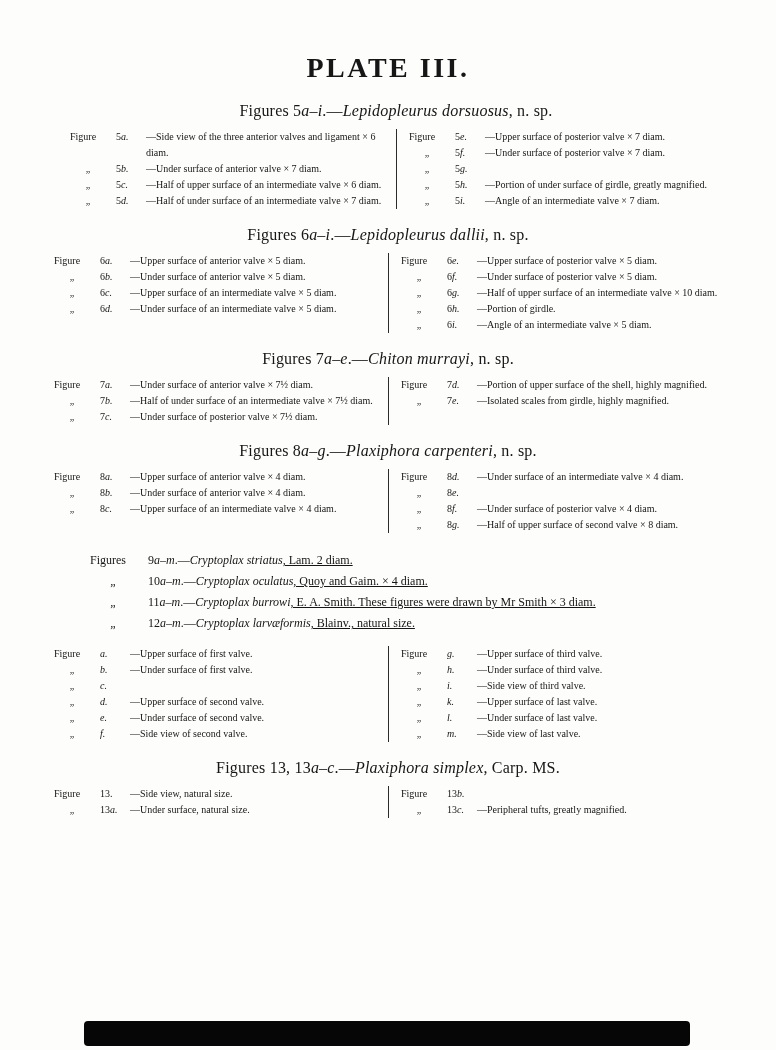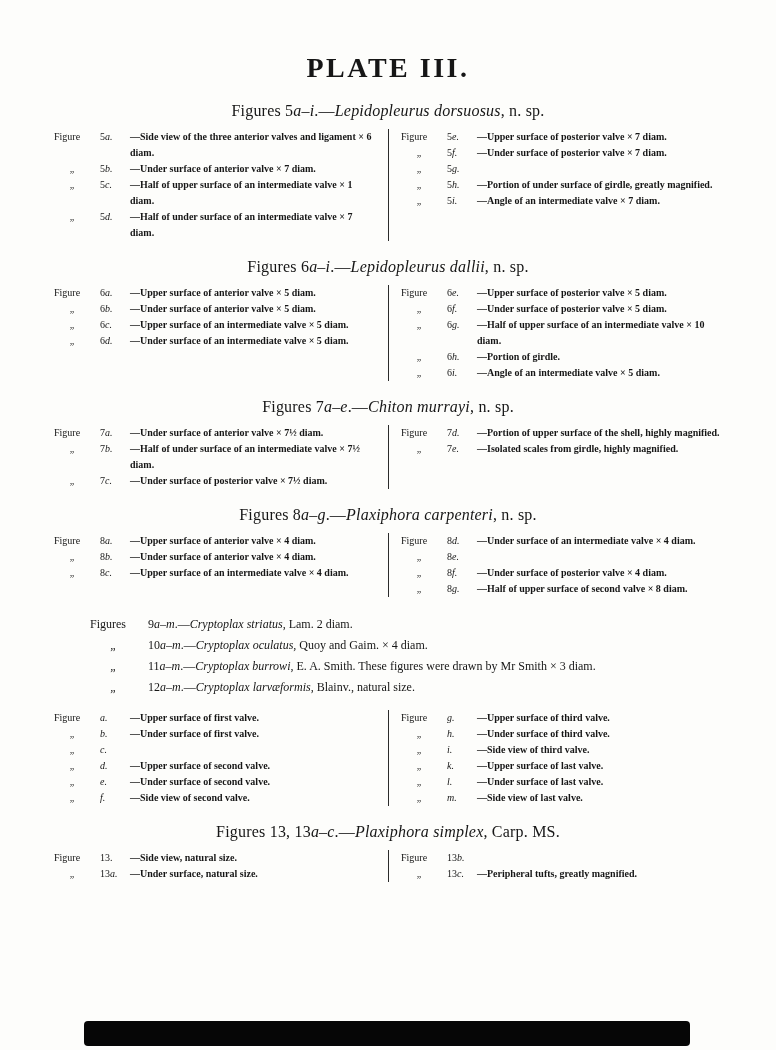--- a/index.html
+++ b/index.html
@@ -11,43 +11,43 @@
     font-family: "Liberation Serif", "DejaVu Serif", serif;
     position: relative;
     overflow: hidden;
   }
   .page { padding: 52px 54px 0; }
   .title {
     font-size: 28px; font-weight: 700; text-align: center;
     letter-spacing: 2.5px; margin: 0 0 18px;
   }
   #sections > section { margin-top: 17px; }
-  #sections > section:first-child { margin-top: 0; }
+  #sections > section:first-child { margin-top: 0; margin-left: 16px; }
   .sec-heading {
     font-size: 16px; font-weight: 400; text-align: center;
     margin: 0 0 9px; letter-spacing: .2px;
   }
   .cols { display: flex; align-items: stretch; }
   .col { width: 50%; }
   .col.left  { padding-right: 12px; }
   .col.right { border-left: 1px solid #2b2b2b; padding-left: 12px; }
   .entry { display: flex; font-size: 10px; line-height: 16px; }
   .fig-word { flex: 0 0 46px; }
   .fig-word.ditto { text-align: center; padding-right: 10px; }
   .fig-id { flex: 0 0 30px; white-space: nowrap; }
-  .entry-text { flex: 1 1 auto; font-weight: bold; }
+  .entry-text { flex: 1 1 auto; }
   .heading-lines {
     font-size: 12px; line-height: 21px;
     margin: 2px 0 12px; padding-left: 36px;
   }
   .heading-line { display: flex; }
   .hl-label { flex: 0 0 58px; }
   .hl-label.ditto { text-align: center; padding-right: 12px; }
   .hl-num { flex: 0 0 auto; }
-  .hl-suffix { flex: 1 1 auto; }
+  .hl-suffix { flex: 1 1 auto; text-decoration: underline; }
   .black-bar {
     position: absolute; left: 84px; top: 1021px;
     width: 606px; height: 25px;
     background: #060606; border-radius: 4px;
   }
 </style>
 </head>
 <body>
 
 <div class="page">
@@ -63,21 +63,21 @@
               <span class="entry-text">—Side view of the three anterior valves and ligament × 6 diam.</span>
             </div>
             <div class="entry">
               <span class="fig-word ditto">„</span>
               <span class="fig-id"><span>5</span><i>b.</i></span>
               <span class="entry-text">—Under surface of anterior valve × 7 diam.</span>
             </div>
             <div class="entry">
               <span class="fig-word ditto">„</span>
               <span class="fig-id"><span>5</span><i>c.</i></span>
-              <span class="entry-text">—Half of upper surface of an intermediate valve × 1 diam.</span>
+              <span class="entry-text">—Half of upper surface of an intermediate valve × 6 diam.</span>
             </div>
             <div class="entry">
               <span class="fig-word ditto">„</span>
               <span class="fig-id"><span>5</span><i>d.</i></span>
               <span class="entry-text">—Half of under surface of an intermediate valve × 7 diam.</span>
             </div>
           </div>
           <div class="col right">
             <div class="entry">
               <span class="fig-word">Figure</span>

